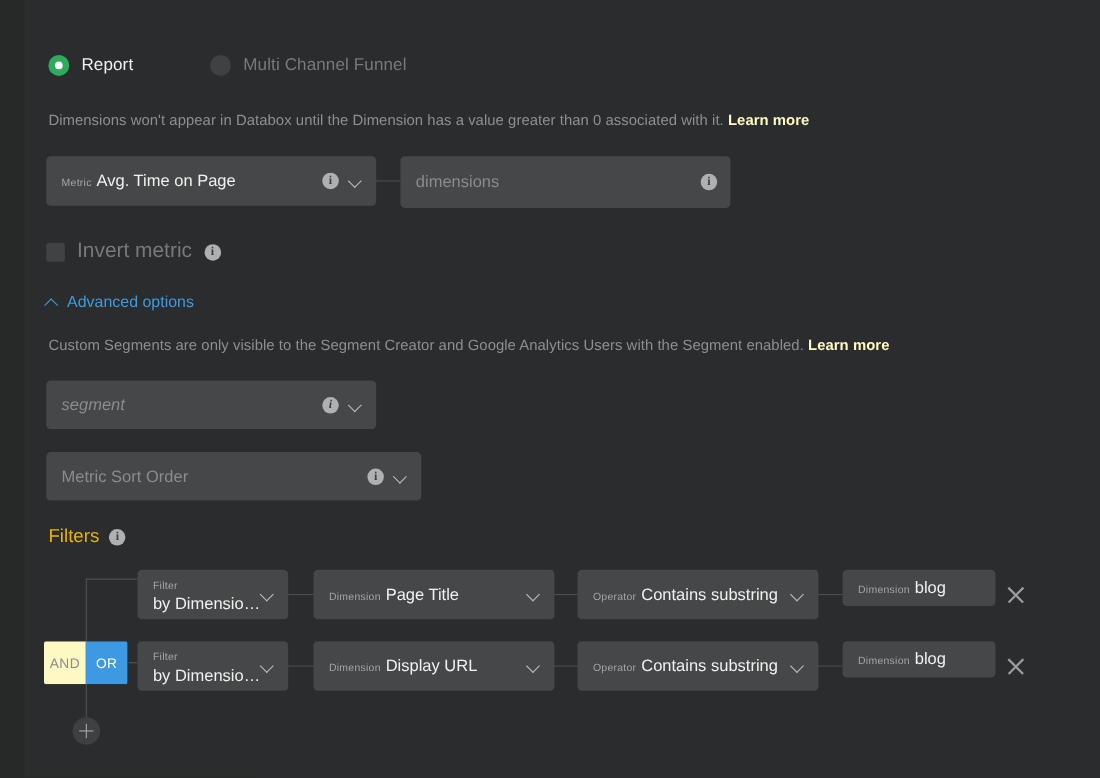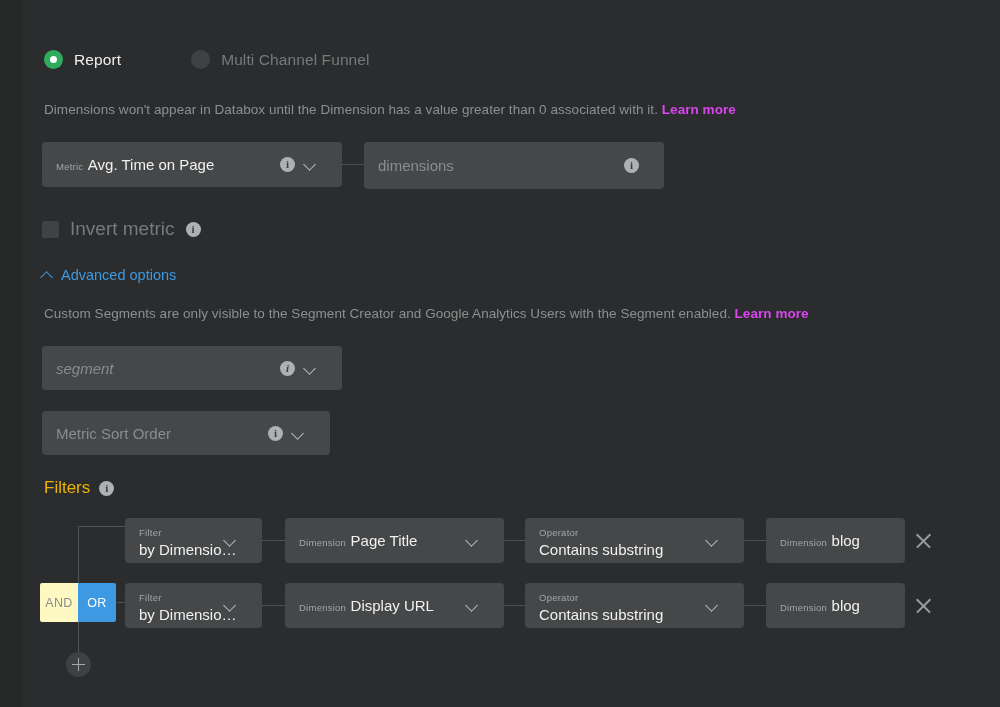--- a/index.html
+++ b/index.html
@@ -70,35 +70,35 @@
   .radio-label.dim { color: #78797a; }
 
   
   .helper {
     position: absolute;
     font-size: 13.5px;
     color: #8d8f90;
     letter-spacing: .05px;
   }
   .helper .learn {
-    color: #d946ef;
+    color: #fef9c3;
     font-weight: bold;
     cursor: pointer;
   }
   #helper-top   { left: 44px; top: 102px; }
   #helper-seg   { left: 44px; top: 306px; }
 
   
   .field {
     position: absolute;
     background: #454748;
     border-radius: 4px;
     display: flex;
     align-items: center;
-    padding: 0 25px 0 14px;
+    padding: 0 12px 0 14px;
   }
   .field .fieldtext { flex: 1 1 auto; min-width: 0; }
   .field .tinylabel {
     font-size: 9.5px;
     color: #a4a6a7;
     line-height: 11px;
     letter-spacing: .25px;
     white-space: nowrap;
     overflow: hidden;
   }
@@ -140,21 +140,21 @@
     width: 8px; height: 8px;
     border-right: 1.6px solid #bcbebf;
     border-bottom: 1.6px solid #bcbebf;
     transform: rotate(45deg);
   }
 
   
   #field-metric      { left: 42px;  top: 142px; width: 300px; height: 45px; flex-direction: row; }
   #field-dimensions  { left: 364px; top: 142px; width: 300px; height: 47px; }
   #field-segment     { left: 42px;  top: 346px; width: 300px; height: 44px; font-style: italic; }
-  #field-sortorder   { left: 42px;  top: 411px; width: 288px; height: 44px; }
+  #field-sortorder   { left: 42px;  top: 411px; width: 341px; height: 44px; }
 
   .connector-h {
     position: absolute;
     height: 1px;
     background: #4c4e4f;
   }
   #conn-metric { left: 342px; top: 164px; width: 22px; }
 
   
   #invert-row {
@@ -245,21 +245,21 @@
 
   
   .frow { position: absolute; left: 0; width: 1000px; height: 45px; }
   #frow-0 { top: 518px; }
   #frow-1 { top: 583px; }
 
   .frow .field { top: 0; }
   .frow .f-filter    { left: 125px; width: 137px; height: 45px; }
   .frow .f-dimension { left: 285px; width: 219px; height: 45px; }
   .frow .f-operator  { left: 525px; width: 219px; height: 45px; }
-  .frow .f-value     { left: 766px; width: 139px; height: 45px; }
+  .frow .f-value     { left: 766px; width: 139px; height: 33px; }
 
   .frow .lnk1 { position: absolute; left: 262px; top: 22px; width: 23px; height: 1px; background: #4c4e4f; }
   .frow .lnk2 { position: absolute; left: 504px; top: 22px; width: 21px; height: 1px; background: #4c4e4f; }
   .frow .lnk3 { position: absolute; left: 744px; top: 22px; width: 22px; height: 1px; background: #4c4e4f; }
 
   .xbtn {
     position: absolute;
     left: 914px; top: 13px;
     width: 20px; height: 20px;
     cursor: pointer;

